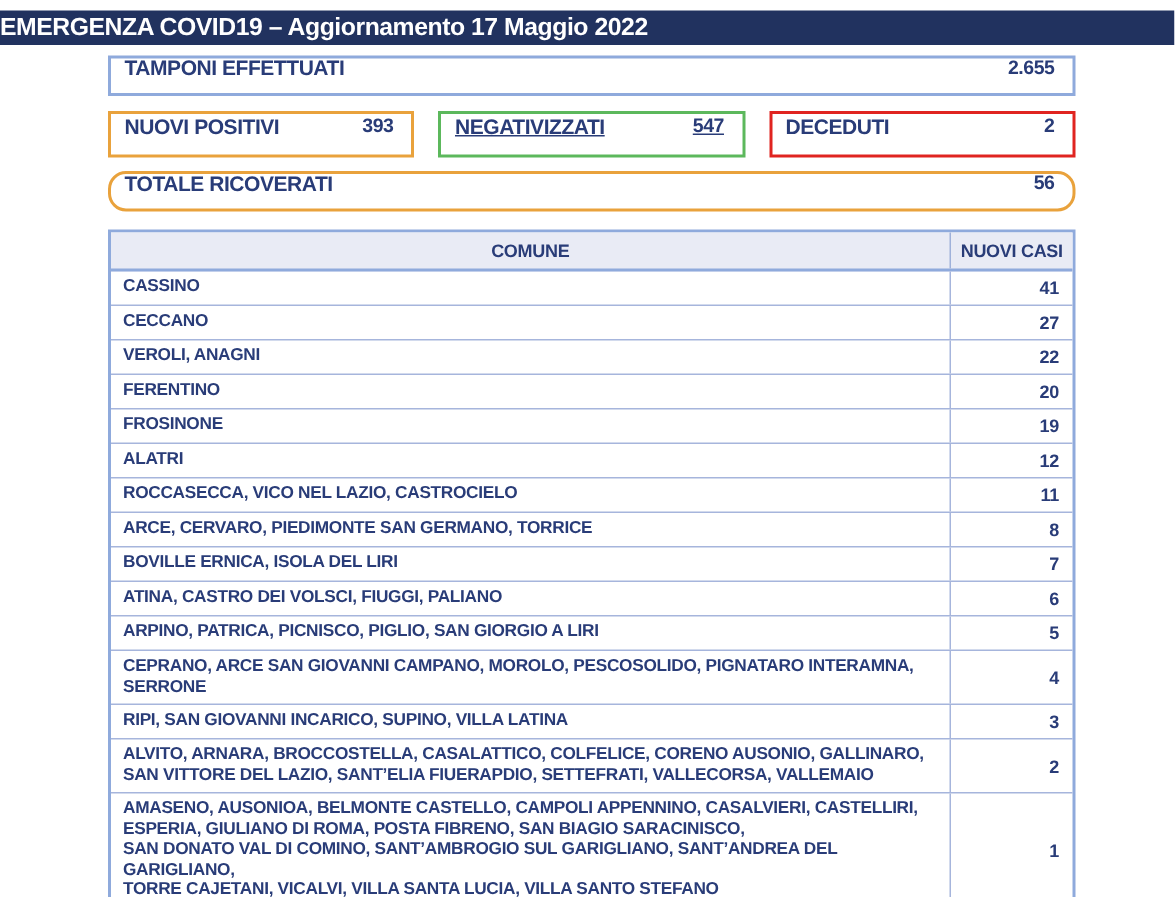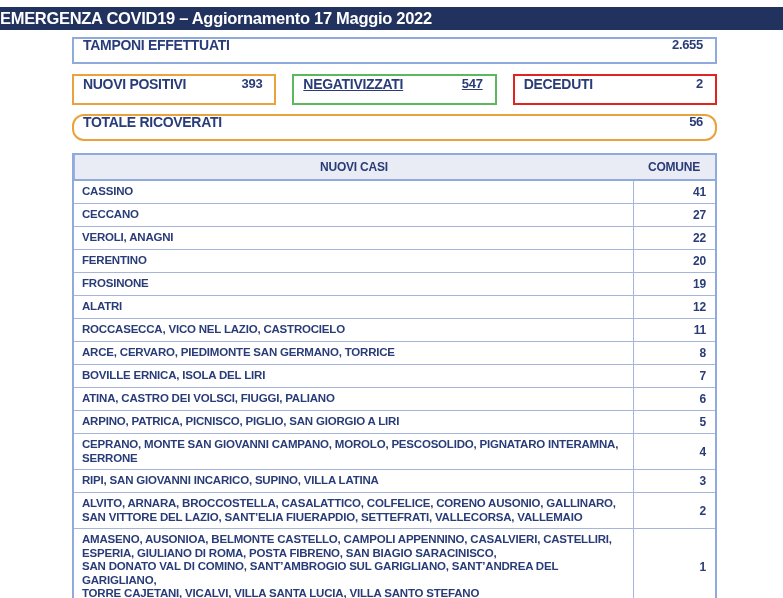--- a/index.html
+++ b/index.html
@@ -103,22 +103,22 @@
       </div>
     </div>
 
     <div class="stat-box orange-border full box-totale">
       <span class="stat-label">TOTALE RICOVERATI</span>
       <span class="stat-value">56</span>
     </div>
 
     <div class="table">
       <div class="thead">
+        <div class="th comune">COMUNE</div>
         <div class="th casi">NUOVI CASI</div>
-        <div class="th comune">COMUNE</div>
       </div>
 
       <div class="tr">
         <div class="td comune">CASSINO</div>
         <div class="td casi">41</div>
       </div>
       <div class="tr">
         <div class="td comune">CECCANO</div>
         <div class="td casi">27</div>
       </div>
@@ -152,21 +152,21 @@
       </div>
       <div class="tr">
         <div class="td comune">ATINA, CASTRO DEI VOLSCI, FIUGGI, PALIANO</div>
         <div class="td casi">6</div>
       </div>
       <div class="tr">
         <div class="td comune">ARPINO, PATRICA, PICNISCO, PIGLIO, SAN GIORGIO A LIRI</div>
         <div class="td casi">5</div>
       </div>
       <div class="tr">
-        <div class="td comune">CEPRANO, MONTE SAN GIOVANNI CAMPANO, MOROLO, PESCOSOLIDO, PIGNATARO INTERAMNA,
+        <div class="td comune">CEPRANO, ARCE SAN GIOVANNI CAMPANO, MOROLO, PESCOSOLIDO, PIGNATARO INTERAMNA,
 SERRONE</div>
         <div class="td casi">4</div>
       </div>
       <div class="tr">
         <div class="td comune">RIPI, SAN GIOVANNI INCARICO, SUPINO, VILLA LATINA</div>
         <div class="td casi">3</div>
       </div>
       <div class="tr">
         <div class="td comune">ALVITO, ARNARA, BROCCOSTELLA, CASALATTICO, COLFELICE, CORENO AUSONIO, GALLINARO,
 SAN VITTORE DEL LAZIO, SANT’ELIA FIUERAPDIO, SETTEFRATI, VALLECORSA, VALLEMAIO</div>

